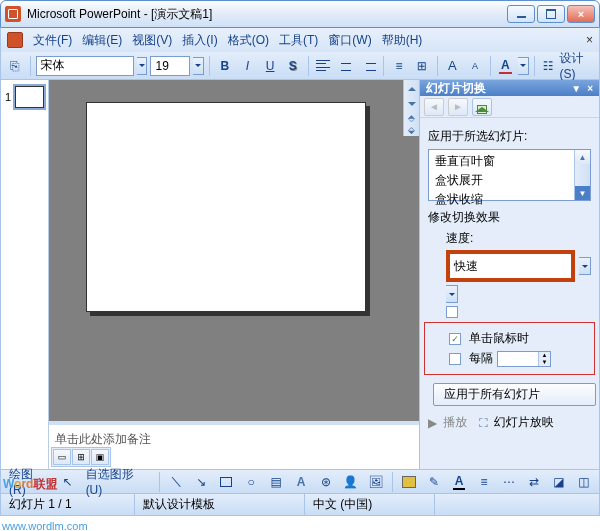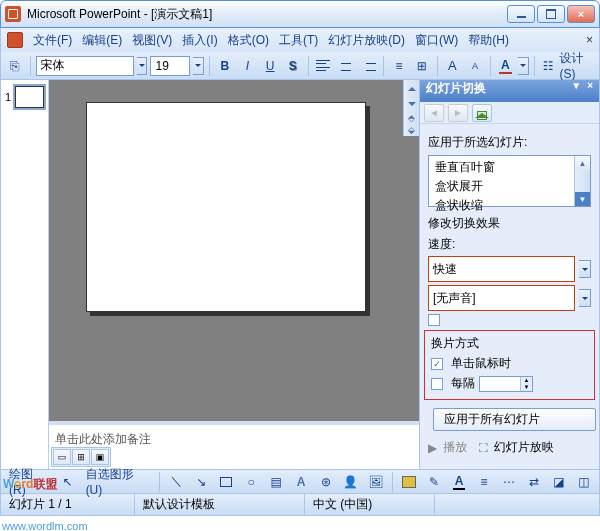--- a/index.html
+++ b/index.html
@@ -37,41 +37,41 @@
 .sarr{height:16px;display:flex;align-items:center;justify-content:center}
 .sarr::before{content:"";border:4px solid transparent}
 .sarr.up::before{border-bottom-color:#4a72aa;margin-bottom:3px}
 .sarr.dn::before{border-top-color:#4a72aa;margin-top:3px}
 .strack{flex:1}
 .dbl{height:12px;display:flex;align-items:center;justify-content:center;font-size:9px;color:#4a72aa}
 .notes{height:48px;background:#fff;border-top:4px solid #cfe0f5;padding:6px;color:#555;margin:6px 0 0 0}
 .viewbtns{position:absolute;bottom:2px;left:2px;display:flex;gap:1px;background:#e4edf9;padding:1px;border:1px solid #a8c4e8}
 .vb{width:18px;height:16px;background:linear-gradient(#f5f9fd,#dde9f7);border:1px solid #a8c4e8;display:flex;align-items:center;justify-content:center;font-size:9px}
 .taskpane{width:180px;background:#e4edf9;border-left:1px solid #a8c4e8;display:flex;flex-direction:column}
-.tphead{height:22px;background:linear-gradient(#7aa5dd,#4b7fc7);color:#fff;display:flex;padding:0 6px;font-weight:bold}
+.tphead{height:16px;background:linear-gradient(#7aa5dd,#4b7fc7);color:#fff;display:flex;align-items:center;padding:0 6px;font-weight:bold}
 .tphead .tx{flex:1}
 .tphead .ar{font-size:10px}
 .tphead .xc{margin-left:6px;font-size:10px}
 .tpnav{height:22px;display:flex;align-items:center;padding:0 4px;gap:4px;border-bottom:1px solid #c5d6ee}
 .navb{width:20px;height:18px;border:1px solid #a8c4e8;background:linear-gradient(#f5f9fd,#dde9f7);display:flex;align-items:center;justify-content:center;font-size:10px;color:#4a72aa;border-radius:2px}
 .navb.g{color:#bbb;border-color:#ccc}
 .home{width:14px;height:12px;position:relative}
 .home::before{content:"";position:absolute;left:2px;top:4px;width:8px;height:7px;border:1px solid #4a8a3a;background:#d4f0c8}
 .home::after{content:"";position:absolute;left:0;top:-1px;border:7px solid transparent;border-bottom:5px solid #4a8a3a;width:0;height:0}
 .tpbody{flex:1;padding:6px 8px;overflow:auto;font-size:12px}
 .seclabel{margin:4px 0 4px 0}
 .lstbox{background:#fff;border:1px solid #7a9ccf;height:52px;display:flex}
 .lstitems{flex:1;padding:2px}
 .lstitems div{padding:1px 4px}
 .lstsc{width:16px;background:linear-gradient(90deg,#e4edf9,#cfe0f5);border-left:1px solid #a8c4e8;display:flex;flex-direction:column;justify-content:space-between}
 .lstsc .b{height:14px;display:flex;align-items:center;justify-content:center;background:linear-gradient(#f5f9fd,#dde9f7);font-size:8px;color:#4a72aa}
 .field{display:flex;align-items:center;margin:3px 0;gap:4px}
-.sel{flex:1;background:#fff;border:1px solid #c2410c;height:26px;display:flex;align-items:center;padding:4px 4px}
+.sel{flex:1;background:#fff;border:4px solid #c2410c;height:32px;display:flex;align-items:center;padding:4px 4px}
 .chk{width:12px;height:12px;border:1px solid #7a9ccf;background:#fff;display:inline-flex;align-items:center;justify-content:center;font-size:9px;color:#3a7a3a;margin-right:4px}
-.indent{}
+.indent{margin-left:18px}
 .redbox{border:1.5px solid #d03030;padding:4px 6px;margin:4px -4px}
 .spin{width:54px;height:16px;background:#fff;border:1px solid #7a9ccf;display:inline-flex}
 .spin .sv{flex:1}
 .spin .sb{width:12px;display:flex;flex-direction:column}
 .spin .sb span{flex:1;display:flex;align-items:center;justify-content:center;font-size:6px;background:#e4edf9;border-left:1px solid #a8c4e8}
 .btn{background:linear-gradient(#fdfdfd,#e3edfb);border:1px solid #7a9ccf;border-radius:2px;padding:2px 10px;margin:4px 5px;display:inline-block}
 .playrow{display:flex;align-items:center;gap:6px;margin:4px 0}
 .drawbar{height:24px;background:linear-gradient(#e3edfb,#c9ddf5);border:1px solid #a8c4e8;border-top:none;display:flex;align-items:center;padding:0 4px;gap:3px;position:relative}
 .statusbar{height:22px;background:linear-gradient(#e3edfb,#c9ddf5);border:1px solid #a8c4e8;border-top:none;display:flex;align-items:center}
 .stcell{padding:0 8px;border-right:1px solid #a8c4e8;height:100%;display:flex;align-items:center}
@@ -97,21 +97,20 @@
 </div>
 
 <div class="menubar">
   <div class="mico"></div>
   <div class="mitem">文件(F)</div>
   <div class="mitem">编辑(E)</div>
   <div class="mitem">视图(V)</div>
   <div class="mitem">插入(I)</div>
   <div class="mitem">格式(O)</div>
   <div class="mitem">工具(T)</div>
-  <div class="mitem">幻灯片放映(D)</div>
   <div class="mitem">窗口(W)</div>
   <div class="mitem">帮助(H)</div>
   <div class="mx">×</div>
 </div>
 
 <div class="toolbar">
   <div class="tbtn">⎘</div>
   <div class="sep"></div>
   <div class="fontbox">
       <span>宋体</span>
@@ -225,31 +224,27 @@
 
       <div class="seclabel" style="margin-top:8px">修改切换效果</div>
       <div class="indent">速度:</div>
       <div class="field indent">
         <div class="sel">
             <span>快速</span>
           </div>
         <div class="dd"></div>
       </div>
       <div class="field indent">
-        <div class="sel">
-            <span>[无声音]</span>
-          </div>
         <div class="dd"></div>
       </div>
       <div class="field indent" style="align-items:flex-start">
         <span class="chk"></span>
       </div>
 
       <div class="redbox">
-        <div>换片方式</div>
         <div class="field indent">
           <span class="chk">✓</span>
           <span>单击鼠标时</span>
         </div>
         <div class="field indent">
           <span class="chk"></span>
           <span>每隔</span>
           <div class="spin">
             <div class="sv"></div>
             <div class="sb">

